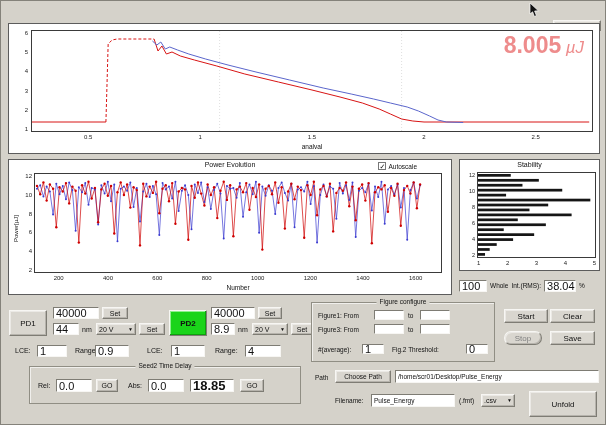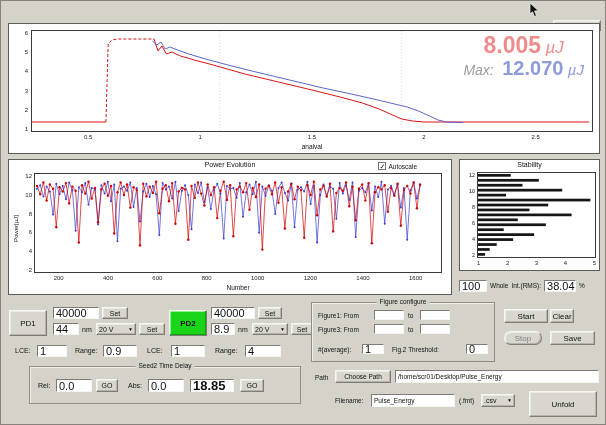--- a/index.html
+++ b/index.html
@@ -63,25 +63,20 @@
           <polyline points="66,0 66,100" fill="none" stroke="#c9c9c9" stroke-width="0.6" vector-effect="non-scaling-stroke" stroke-dasharray="1,2"></polyline>
           <polyline points="0,91 13.2,91" fill="none" stroke="#d81414" stroke-width="1" vector-effect="non-scaling-stroke"></polyline>
           <polyline points="13.2,91 13.6,13 14.3,9 15.2,8 21.8,8" fill="none" stroke="#d81414" stroke-width="1" vector-effect="non-scaling-stroke" stroke-dasharray="3,2"></polyline>
           <polyline points="21.8,8 22.5,20 23.2,15 24,23 25,21 26.5,25 29,29 33,35 38,43 44,51 50,59 55,66 59,72 62,78 64,83 66,88 68,90 70,91 99.5,91" fill="none" stroke="#d81414" stroke-width="1" vector-effect="non-scaling-stroke"></polyline>
           <polyline points="21.5,10 22.3,14 23,11 23.8,18 24.6,16 26,19 28,23 31,28 35,34 40,41 46,49 52,57 57,63 61,68 64,72 67,76 69,80 71,85 72.5,89 74,91 77,91.5" fill="none" stroke="#5b66cc" stroke-width="1" vector-effect="non-scaling-stroke"></polyline>
         </svg>
       <div class="readout">
         <div>
           <span class="r-val">8.005</span>
           <span class="r-unit">µJ</span>
-        </div>
-        <div>
-          <span class="max-label">Max:</span>
-          <span class="max-val">12.070</span>
-          <span class="max-unit">µJ</span>
         </div>
       </div>
     </div>
     <div class="xticks" style="left:22px;top:110px;width:562px;height:8px;">
         <span>0.5</span>
         <span>1</span>
         <span>1.5</span>
         <span>2</span>
         <span>2.5</span>
       </div>
@@ -428,21 +423,21 @@
   <span class="lbl" style="left:237px;top:325px;">nm</span>
   <button class="btn" style="left:251px;top:322px;width:36px;height:12px;justify-content:flex-start;">
     <span>20 V</span>
     <span class="arr">▼</span>
   </button>
   <button class="btn" style="left:290px;top:322px;width:22px;height:12px;">Set</button>
 
   <span class="lbl" style="left:14px;top:346px;">LCE:</span>
   <div class="fld" style="left:36px;top:344px;width:30px;height:12px;">1</div>
   <span class="lbl" style="left:74px;top:346px;">Range:</span>
-  <div class="fld" style="left:102px;top:344px;width:34px;height:12px;">0.9</div>
+  <div class="fld" style="left:94px;top:344px;width:34px;height:12px;">0.9</div>
   <span class="lbl" style="left:146px;top:346px;">LCE:</span>
   <div class="fld" style="left:170px;top:344px;width:34px;height:12px;">1</div>
   <span class="lbl" style="left:214px;top:346px;">Range:</span>
   <div class="fld" style="left:244px;top:344px;width:36px;height:12px;">4</div>
 
   <div class="panel" style="left:310px;top:301px;width:184px;height:60px;">
     <span class="legend">Figure configure</span>
     <span class="lbl lbl-s" style="left:6px;top:9px;">Figure1: From</span>
     <div class="fld" style="left:62px;top:7px;width:30px;height:10px;"></div>
     <span class="lbl lbl-s" style="left:96px;top:9px;">to</span>
@@ -452,21 +447,21 @@
     <span class="lbl lbl-s" style="left:96px;top:23px;">to</span>
     <div class="fld" style="left:108px;top:21px;width:30px;height:10px;"></div>
     <span class="lbl lbl-s" style="left:6px;top:43px;">#(average):</span>
     <div class="fld" style="left:50px;top:41px;width:22px;height:10px;">1</div>
     <span class="lbl lbl-s" style="left:80px;top:43px;">Fig.2 Threshold:</span>
     <div class="fld" style="left:154px;top:41px;width:22px;height:10px;">0</div>
   </div>
 
   <button class="btn big" style="left:503px;top:308px;width:44px;height:14px;">Start</button>
   <button class="btn big dim" style="left:503px;top:330px;width:38px;height:14px;">Stop</button>
-  <button class="btn big" style="left:549px;top:308px;width:24px;height:14px;">Clear</button>
+  <button class="btn big" style="left:549px;top:308px;width:45px;height:14px;">Clear</button>
   <button class="btn big" style="left:549px;top:330px;width:45px;height:14px;">Save</button>
 
   <div class="panel" style="left:28px;top:365px;width:272px;height:38px;">
     <span class="legend">Seed2 Time Delay</span>
     <span class="lbl" style="left:8px;top:15px;">Rel:</span>
     <div class="fld" style="left:26px;top:12px;width:36px;height:13px;">0.0</div>
     <button class="btn" style="left:66px;top:12px;width:22px;height:13px;">GO</button>
     <span class="lbl" style="left:98px;top:15px;">Abs:</span>
     <div class="fld" style="left:118px;top:12px;width:36px;height:13px;">0.0</div>
     <div class="fld" style="left:160px;top:12px;width:44px;height:13px;font-size:13px;font-weight:bold;">18.85</div>

